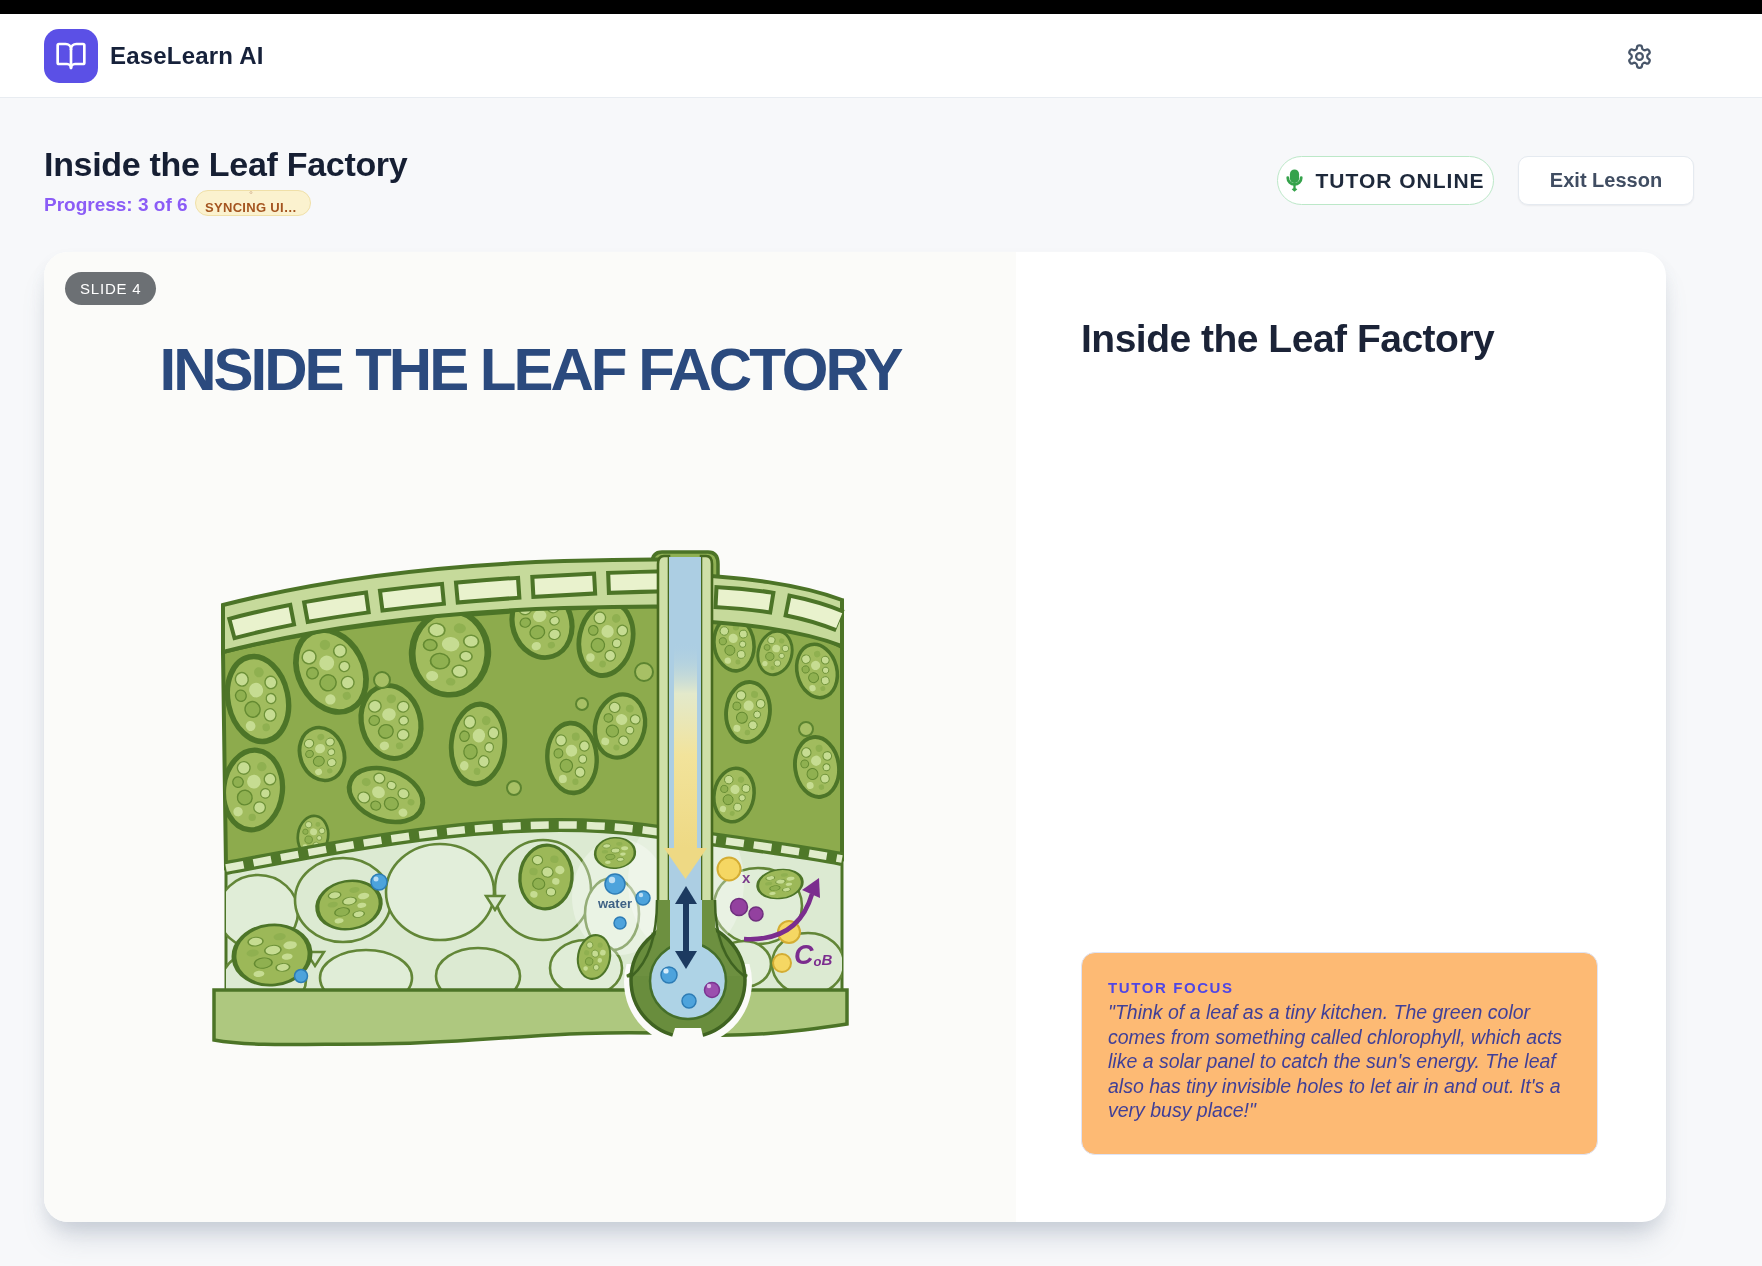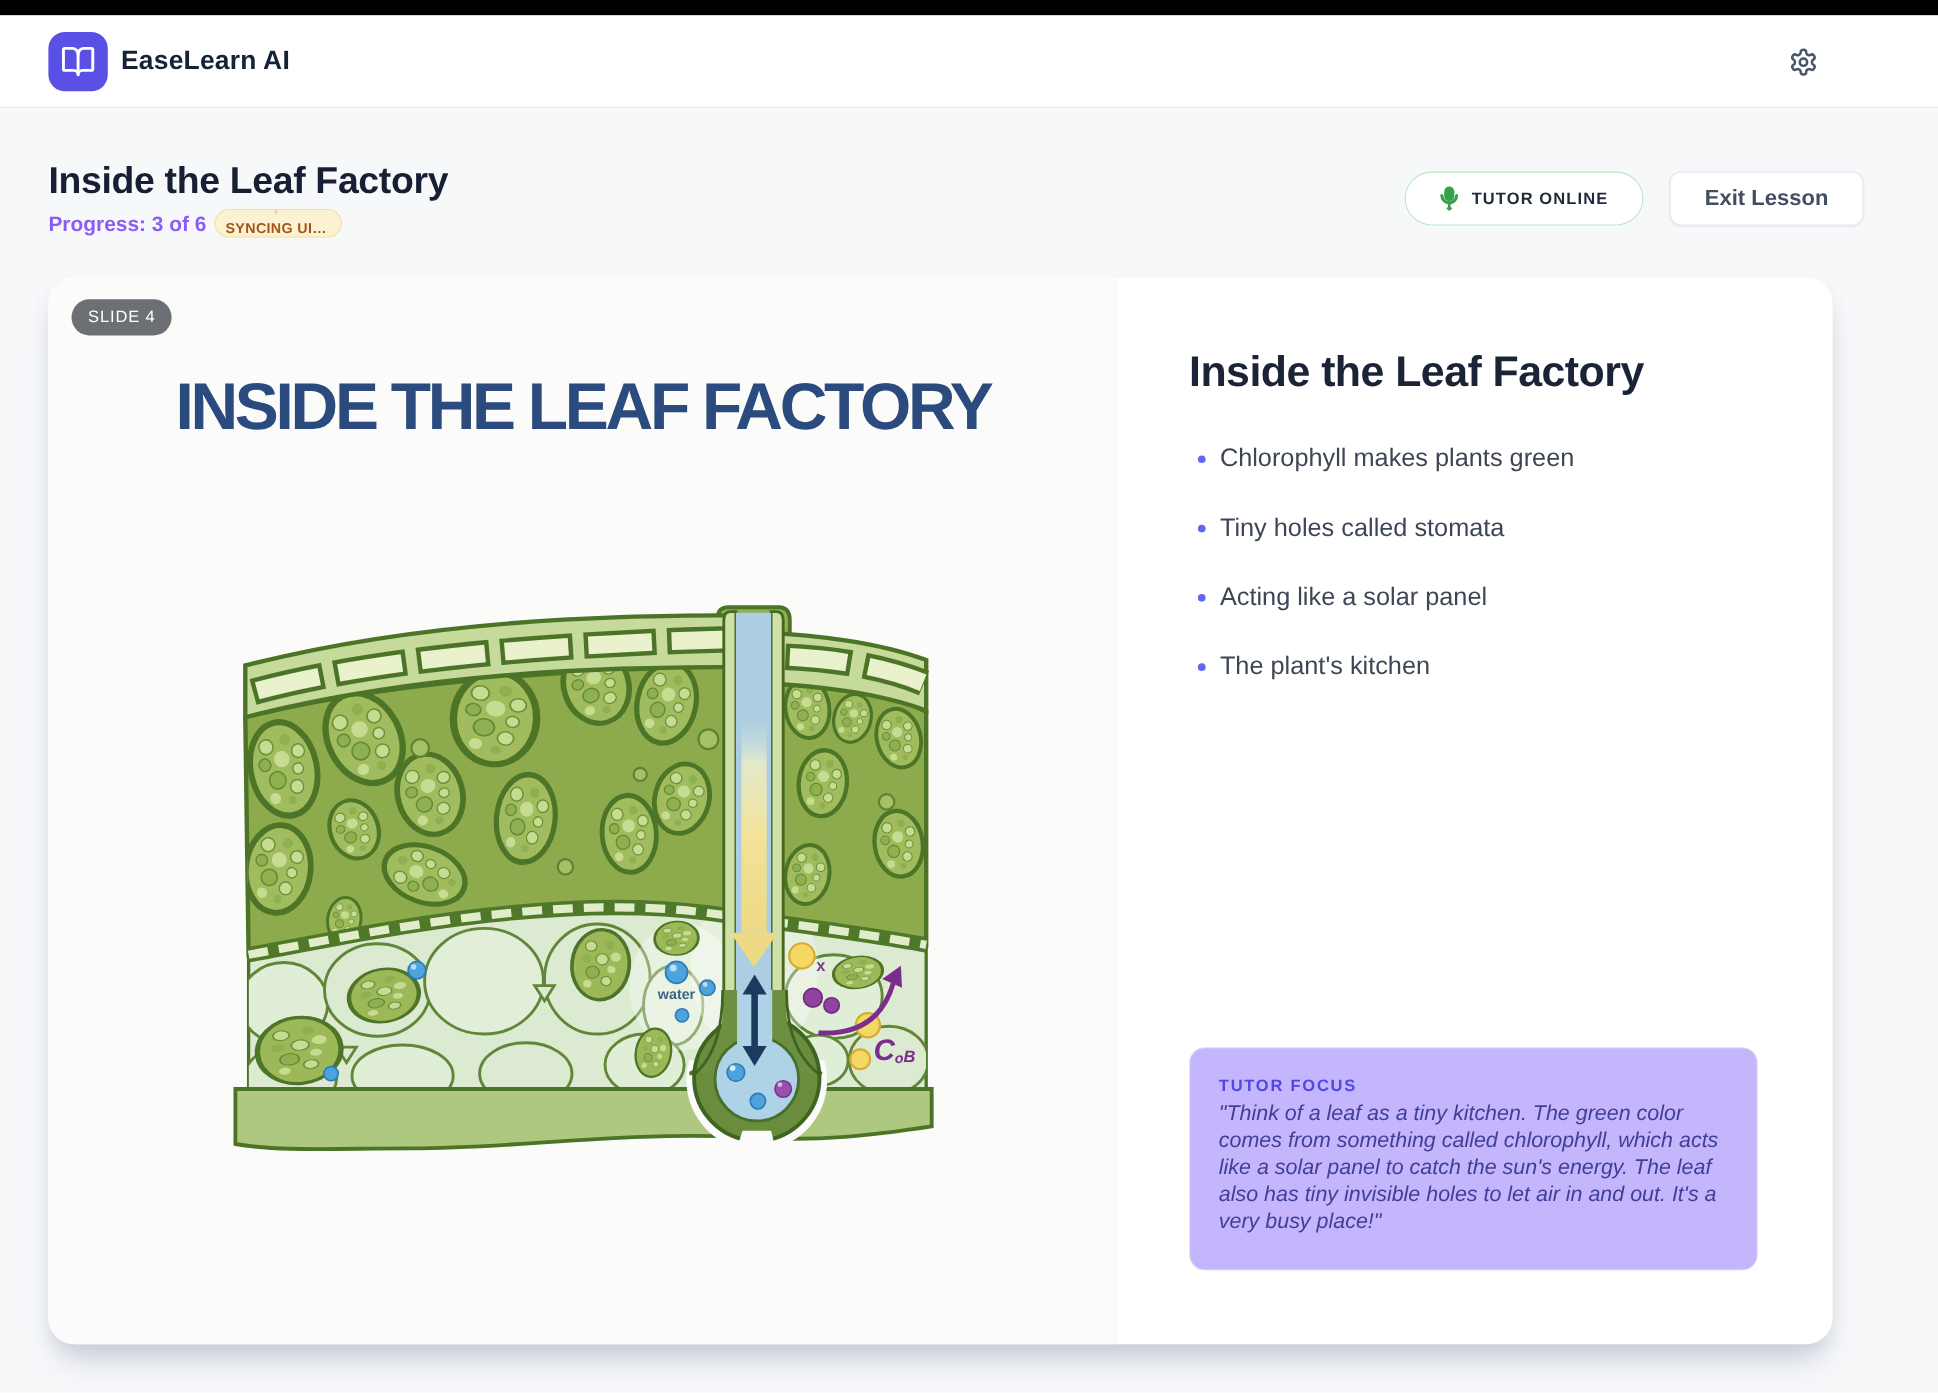--- a/index.html
+++ b/index.html
@@ -8,31 +8,31 @@
   #root { position:relative; width:1762px; height:1266px; }
   .abs { position:absolute; }
   .topbar { left:0; top:0; width:1762px; height:14px; background:#000; }
   .nav { left:0; top:14px; width:1762px; height:84px; background:#fff; border-bottom:1px solid #e8ecf1; }
   .logo { left:44px; top:29px; width:54px; height:54px; background:#5b50e6; border-radius:15px; display:flex; align-items:center; justify-content:center; }
   .brand { left:110px; top:14px; height:84px; display:flex; align-items:center; font-size:24px; font-weight:bold; color:#16213a; letter-spacing:0.2px; }
   .gear { left:1626px; top:43px; }
   h1.title { left:44px; top:145px; font-size:34px; font-weight:bold; color:#161f33; letter-spacing:-0.3px; }
   .progress { left:44px; top:194px; font-size:19px; font-weight:bold; color:#8b5cf6; }
   .badge-sync { left:195px; top:190px; height:26px; padding:0 13px 0 9px; background:#fbf2cf; border:1px solid #f0e0a8; border-radius:13px; display:flex; align-items:center; gap:6px; font-size:13px; font-weight:bold; color:#a4541f; letter-spacing:0.3px;flex-direction:column; }
-  .btn-tutor { left:1277px; top:156px; width:217px; height:49px; background:#fff; border:1px solid #bce8c8; border-radius:25px; display:flex; align-items:center; justify-content:center; gap:12px; font-size:15px; font-weight:bold; color:#1e293b; letter-spacing:1px; }
+  .btn-tutor { left:1277px; top:156px; width:217px; height:49px; background:#fff; border:1px solid #bce8c8; border-radius:25px; display:flex; align-items:center; justify-content:center; gap:12px; font-size:21px; font-weight:bold; color:#1e293b; letter-spacing:1px; }
   .btn-exit { left:1518px; top:156px; width:176px; height:49px; background:#fff; border:1px solid #e5eaf0; border-radius:10px; display:flex; align-items:center; justify-content:center; font-size:20px; font-weight:bold; color:#404d62; box-shadow:0 1px 2px rgba(15,23,42,.06); }
   .card { left:44px; top:252px; width:1622px; height:970px; background:#fff; border-radius:24px; box-shadow:0 22px 30px -10px rgba(100,116,139,.28), 0 8px 14px rgba(100,116,139,.10); }
   .slide { left:0; top:0; width:972px; height:970px; background:#fbfbf9; border-radius:24px 0 0 24px; }
   .slide-badge { left:21px; top:20px; height:33px; padding:0 15px; background:#6c7074; border-radius:17px; display:flex; align-items:center; font-size:15px; font-weight:normal; color:#fff; letter-spacing:0.8px; }
   .slide-title { left:0; top:83px; width:972px; text-align:center; font-size:60px; font-weight:bold; color:#2b4a7e; letter-spacing:-3px; }
   .rh2 { left:1037px; top:65px; font-size:39px; font-weight:bold; color:#1b2337; letter-spacing:-0.5px; }
   ul.points { left:1045px; top:151px; list-style:none; }
   ul.points li { position:relative; padding-left:20px; margin-bottom:36px; font-size:23px; color:#3d4656; }
   ul.points li::before { content:""; position:absolute; left:0; top:11px; width:7px; height:7px; border-radius:50%; background:#6366f1; }
-  .tutorbox { left:1037px; top:700px; width:517px; height:203px; background:#c4b5fd; border:1px solid #dfe4f5; border-radius:14px; padding:26px 26px 0 26px; }
+  .tutorbox { left:1037px; top:700px; width:517px; height:203px; background:#fdba74; border:1px solid #dfe4f5; border-radius:14px; padding:26px 26px 0 26px; }
   .tf-label { font-size:15px; font-weight:bold; color:#4f46e5; letter-spacing:1.6px; }
   .tf-quote { margin-top:4px; font-size:19.5px; font-style:italic; color:#403f97; line-height:24.5px; }
 </style>
 </head>
 <body>
 <div id="root">
   <div class="abs topbar"></div>
   <div class="abs nav"></div>
   <div class="abs logo">
     <svg width="32" height="32" viewBox="0 0 24 24" fill="none" stroke="#fff" stroke-width="2" stroke-linecap="round" stroke-linejoin="round">
@@ -299,24 +299,18 @@
 
 <path d="M630,390 L653,390 L653,596 L630,596 Z" fill="url(#ygrad)"></path>
 <path d="M620,596 L663,596 L641.5,627 Z" fill="#eed984"></path>
 <line x1="642" y1="650" x2="642" y2="702" stroke="#1c3a60" stroke-width="6"></line>
 <path d="M642,634 L631,652 L653,652 Z" fill="#1c3a60"></path>
 <path d="M642,717 L631,699 L653,699 Z" fill="#1c3a60"></path>
 </svg>
 
     </div>
     <div class="abs rh2">Inside the Leaf Factory</div>
-    <ul class="abs points">
-      <li>Chlorophyll makes plants green</li>
-      <li>Tiny holes called stomata</li>
-      <li>Acting like a solar panel</li>
-      <li>The plant's kitchen</li>
-    </ul>
     <div class="abs tutorbox">
       <div class="tf-label">TUTOR FOCUS</div>
       <div class="tf-quote">"Think of a leaf as a tiny kitchen. The green color comes from something called chlorophyll, which acts like a solar panel to catch the sun's energy. The leaf also has tiny invisible holes to let air in and out. It's a very busy place!"</div>
     </div>
   </div>
 </div>
 
 </body></html>

